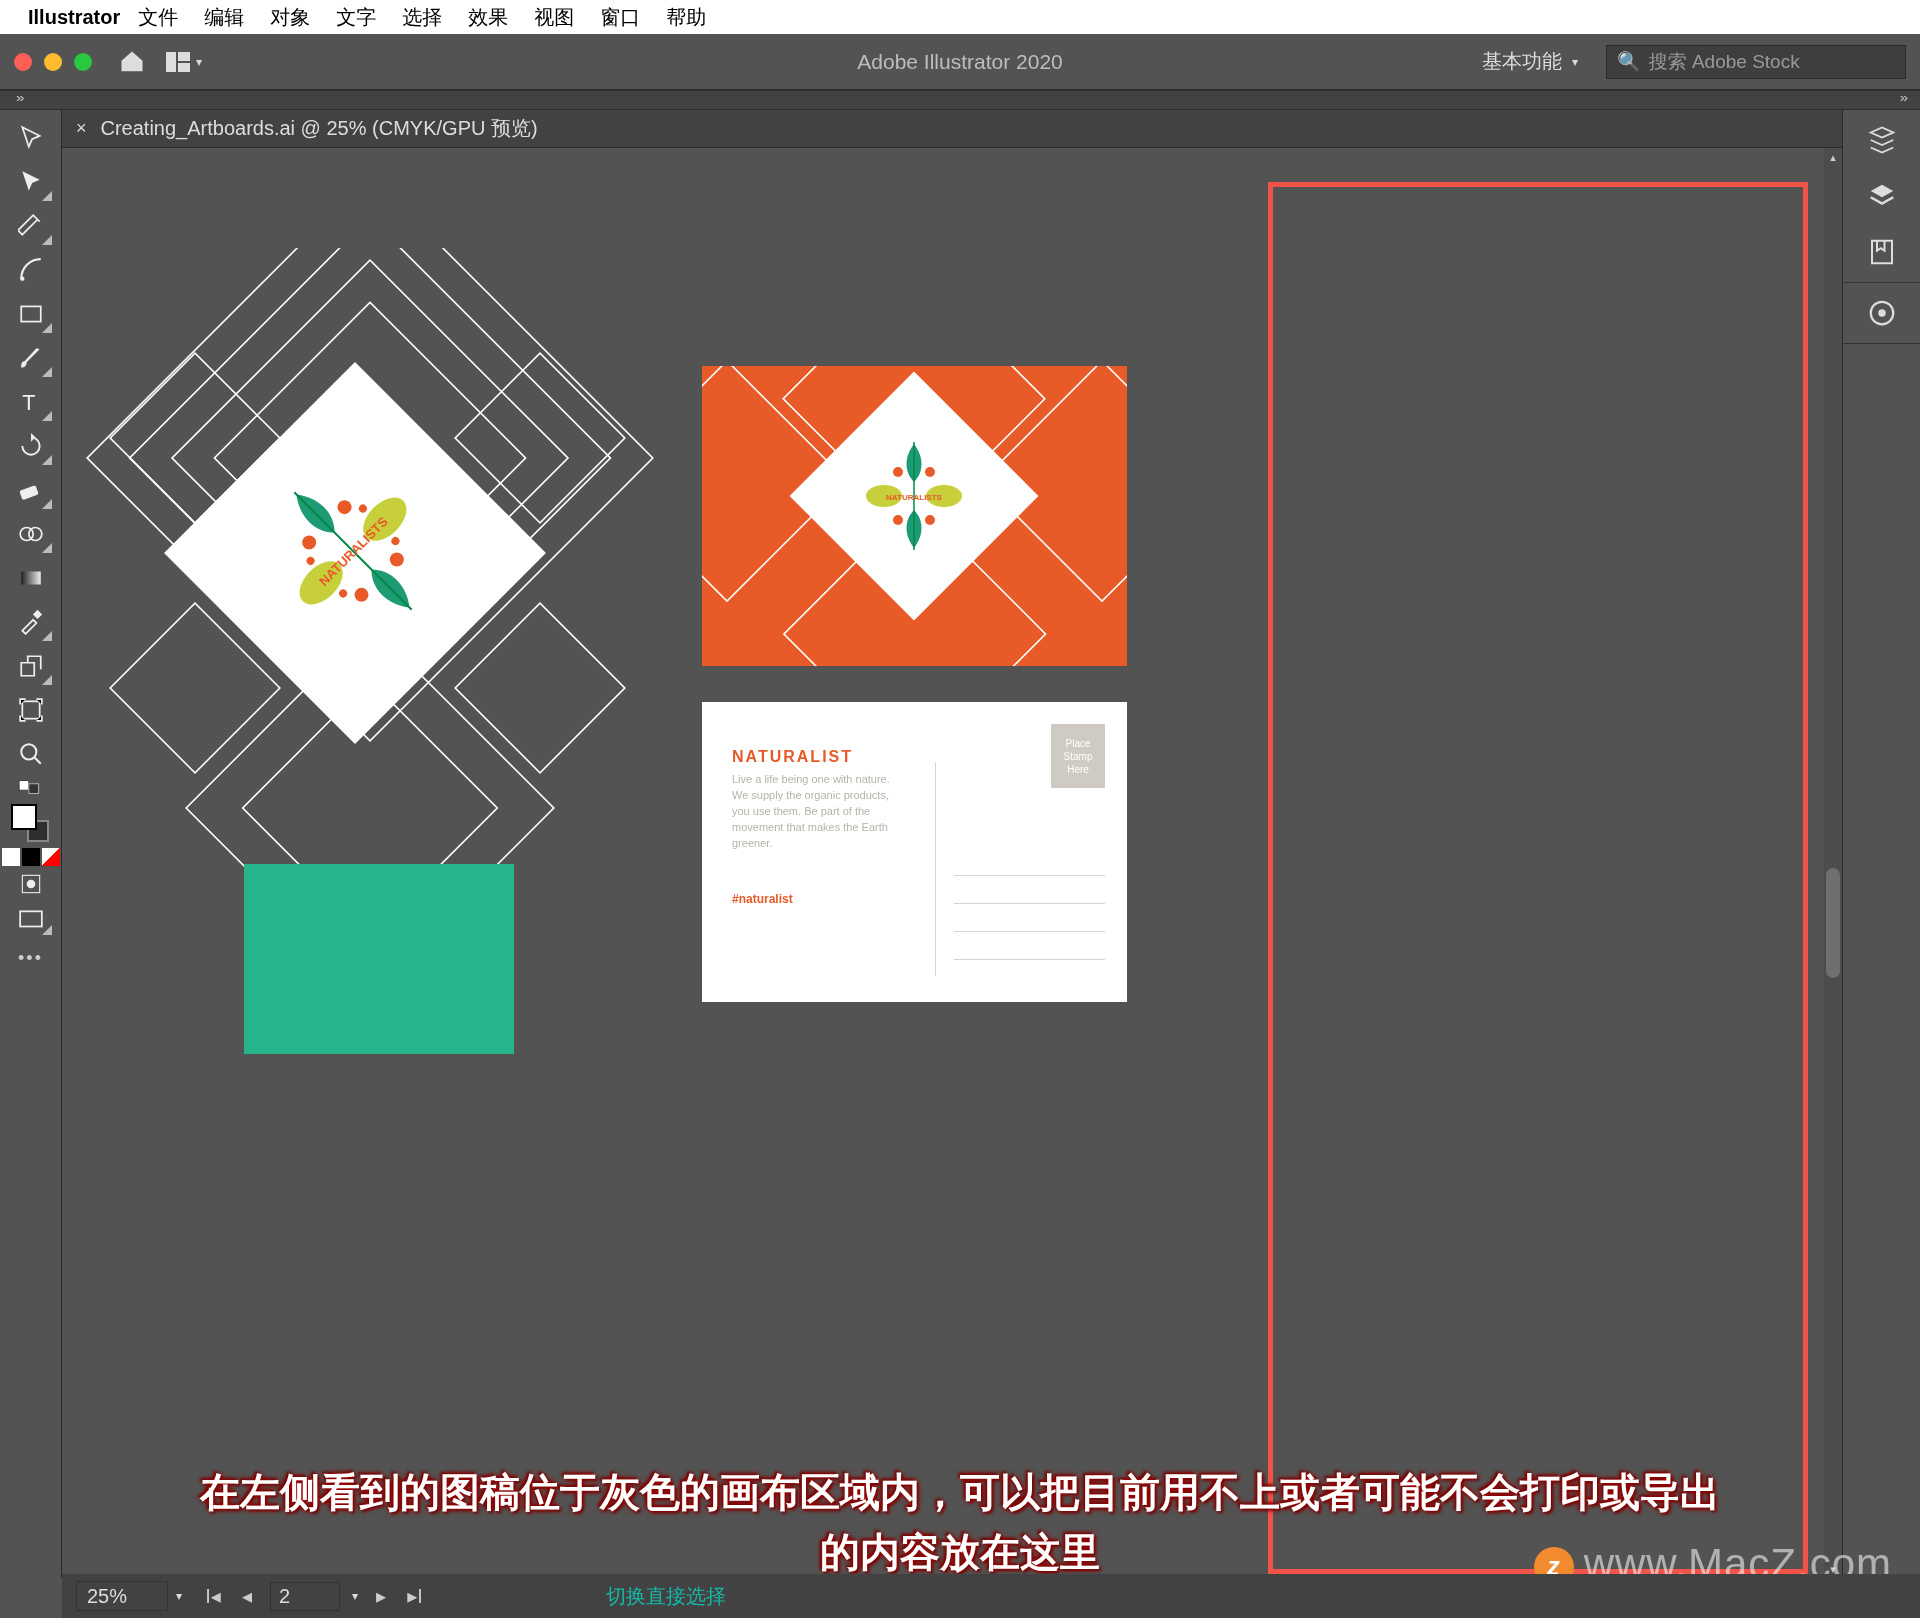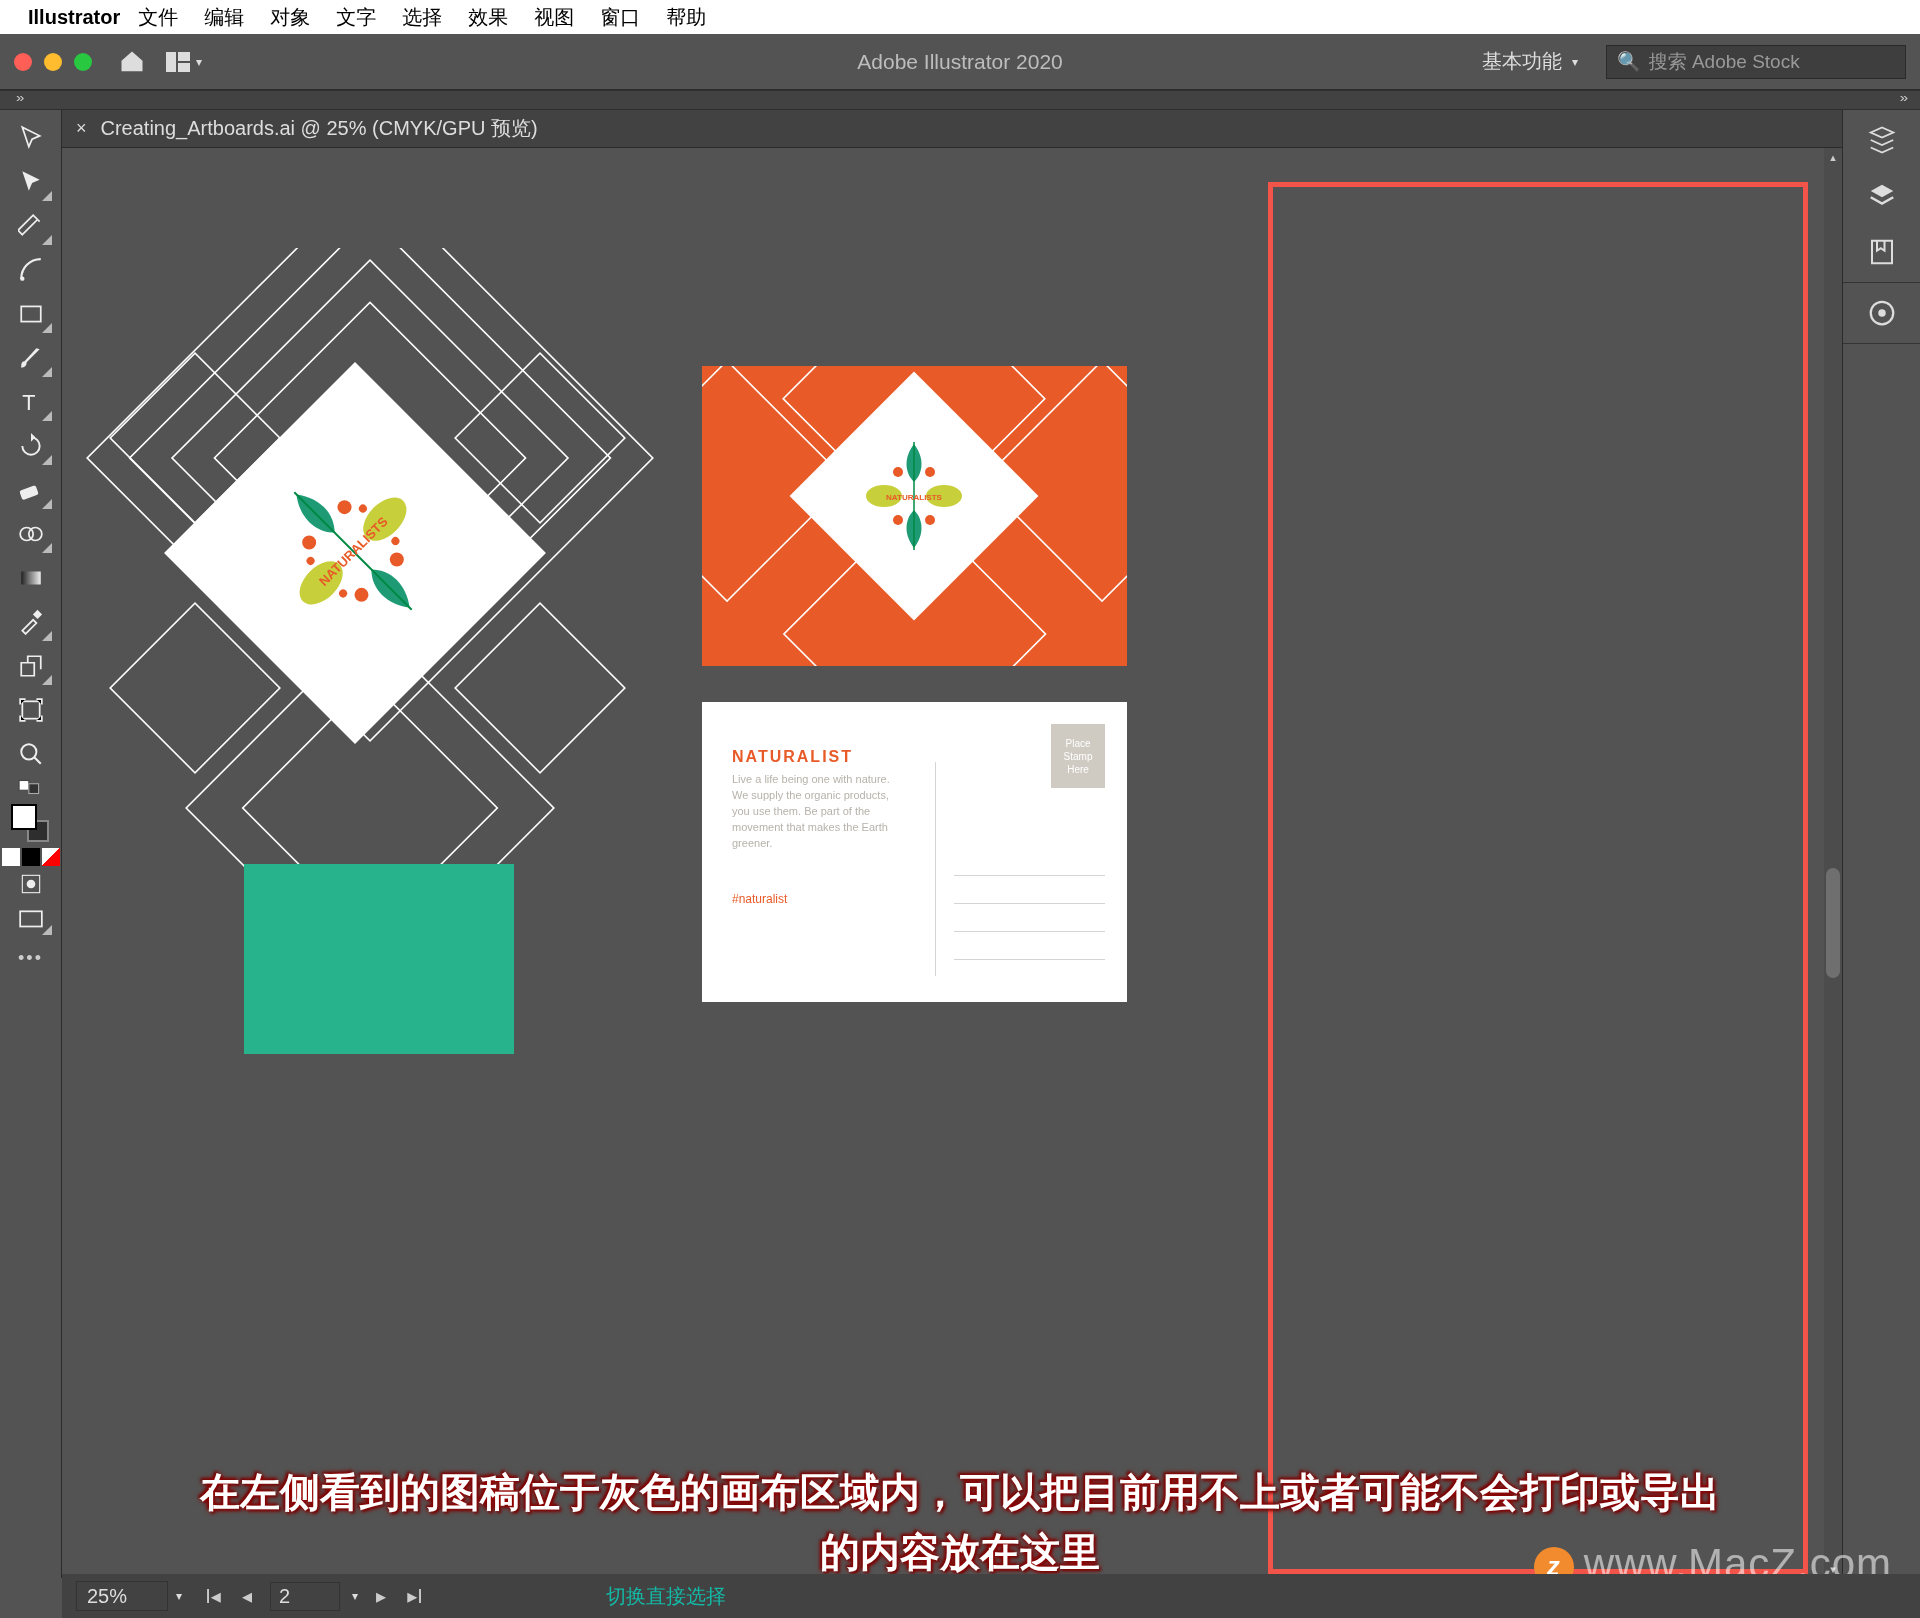--- a/index.html
+++ b/index.html
@@ -74,21 +74,21 @@
   .artboard2 .mini-diamond{ position:absolute; left:124px; top:42px; width:176px; height:176px; background:#fff; transform:rotate(45deg);}
   .artboard2 .mini-logo{ position:absolute; left:148px; top:66px; width:128px; height:128px;}
   .artboard2 .mini-logo svg{width:100%;height:100%;}
   .artboard2 .dgrid{ position:absolute; inset:0;}
   .artboard2 .dgrid svg{width:100%;height:100%;}
 
   .artboard3{ position:absolute; left:640px; top:554px; width:425px; height:300px; background:#fff; color:#555; font-size:12px; display:flex;}
   .pc-left{ flex:1; padding:46px 26px 26px 30px;}
   .pc-left h3{ color:#e85a28; font-size:16px; letter-spacing:2px; margin-bottom:6px; font-weight:700;}
   .pc-left p{ color:#b7b2aa; font-size:11px; line-height:1.45; margin-bottom:40px;}
-  .pc-left .tag{ color:#e85a28; font-weight:400; font-size:12px;}
+  .pc-left .tag{ color:#e85a28; font-weight:700; font-size:12px;}
   .pc-right{ width:192px; border-left:1px solid #d4d4d4; margin-top:60px; margin-bottom:26px; position:relative; padding:0 22px 0 18px;text-decoration:underline;}
   .pc-right .stamp{ position:absolute; right:22px; top:-38px; width:54px; height:64px; background:#cfcac2; color:#fff; font-size:10px; display:flex; flex-direction:column; align-items:center; justify-content:center; line-height:1.3;}
   .pc-right .lines{ margin-top:86px;}
   .pc-right .lines div{ border-bottom:1px solid #d4d4d4; height:28px;}
 
   .green-block{ position:absolute; left:182px; top:716px; width:270px; height:190px; background:#27b48c;}
 
   .red-outline{ position:absolute; top:34px; right:16px; width:540px; bottom:4px; border:5px solid #f2544a; }
 
   

